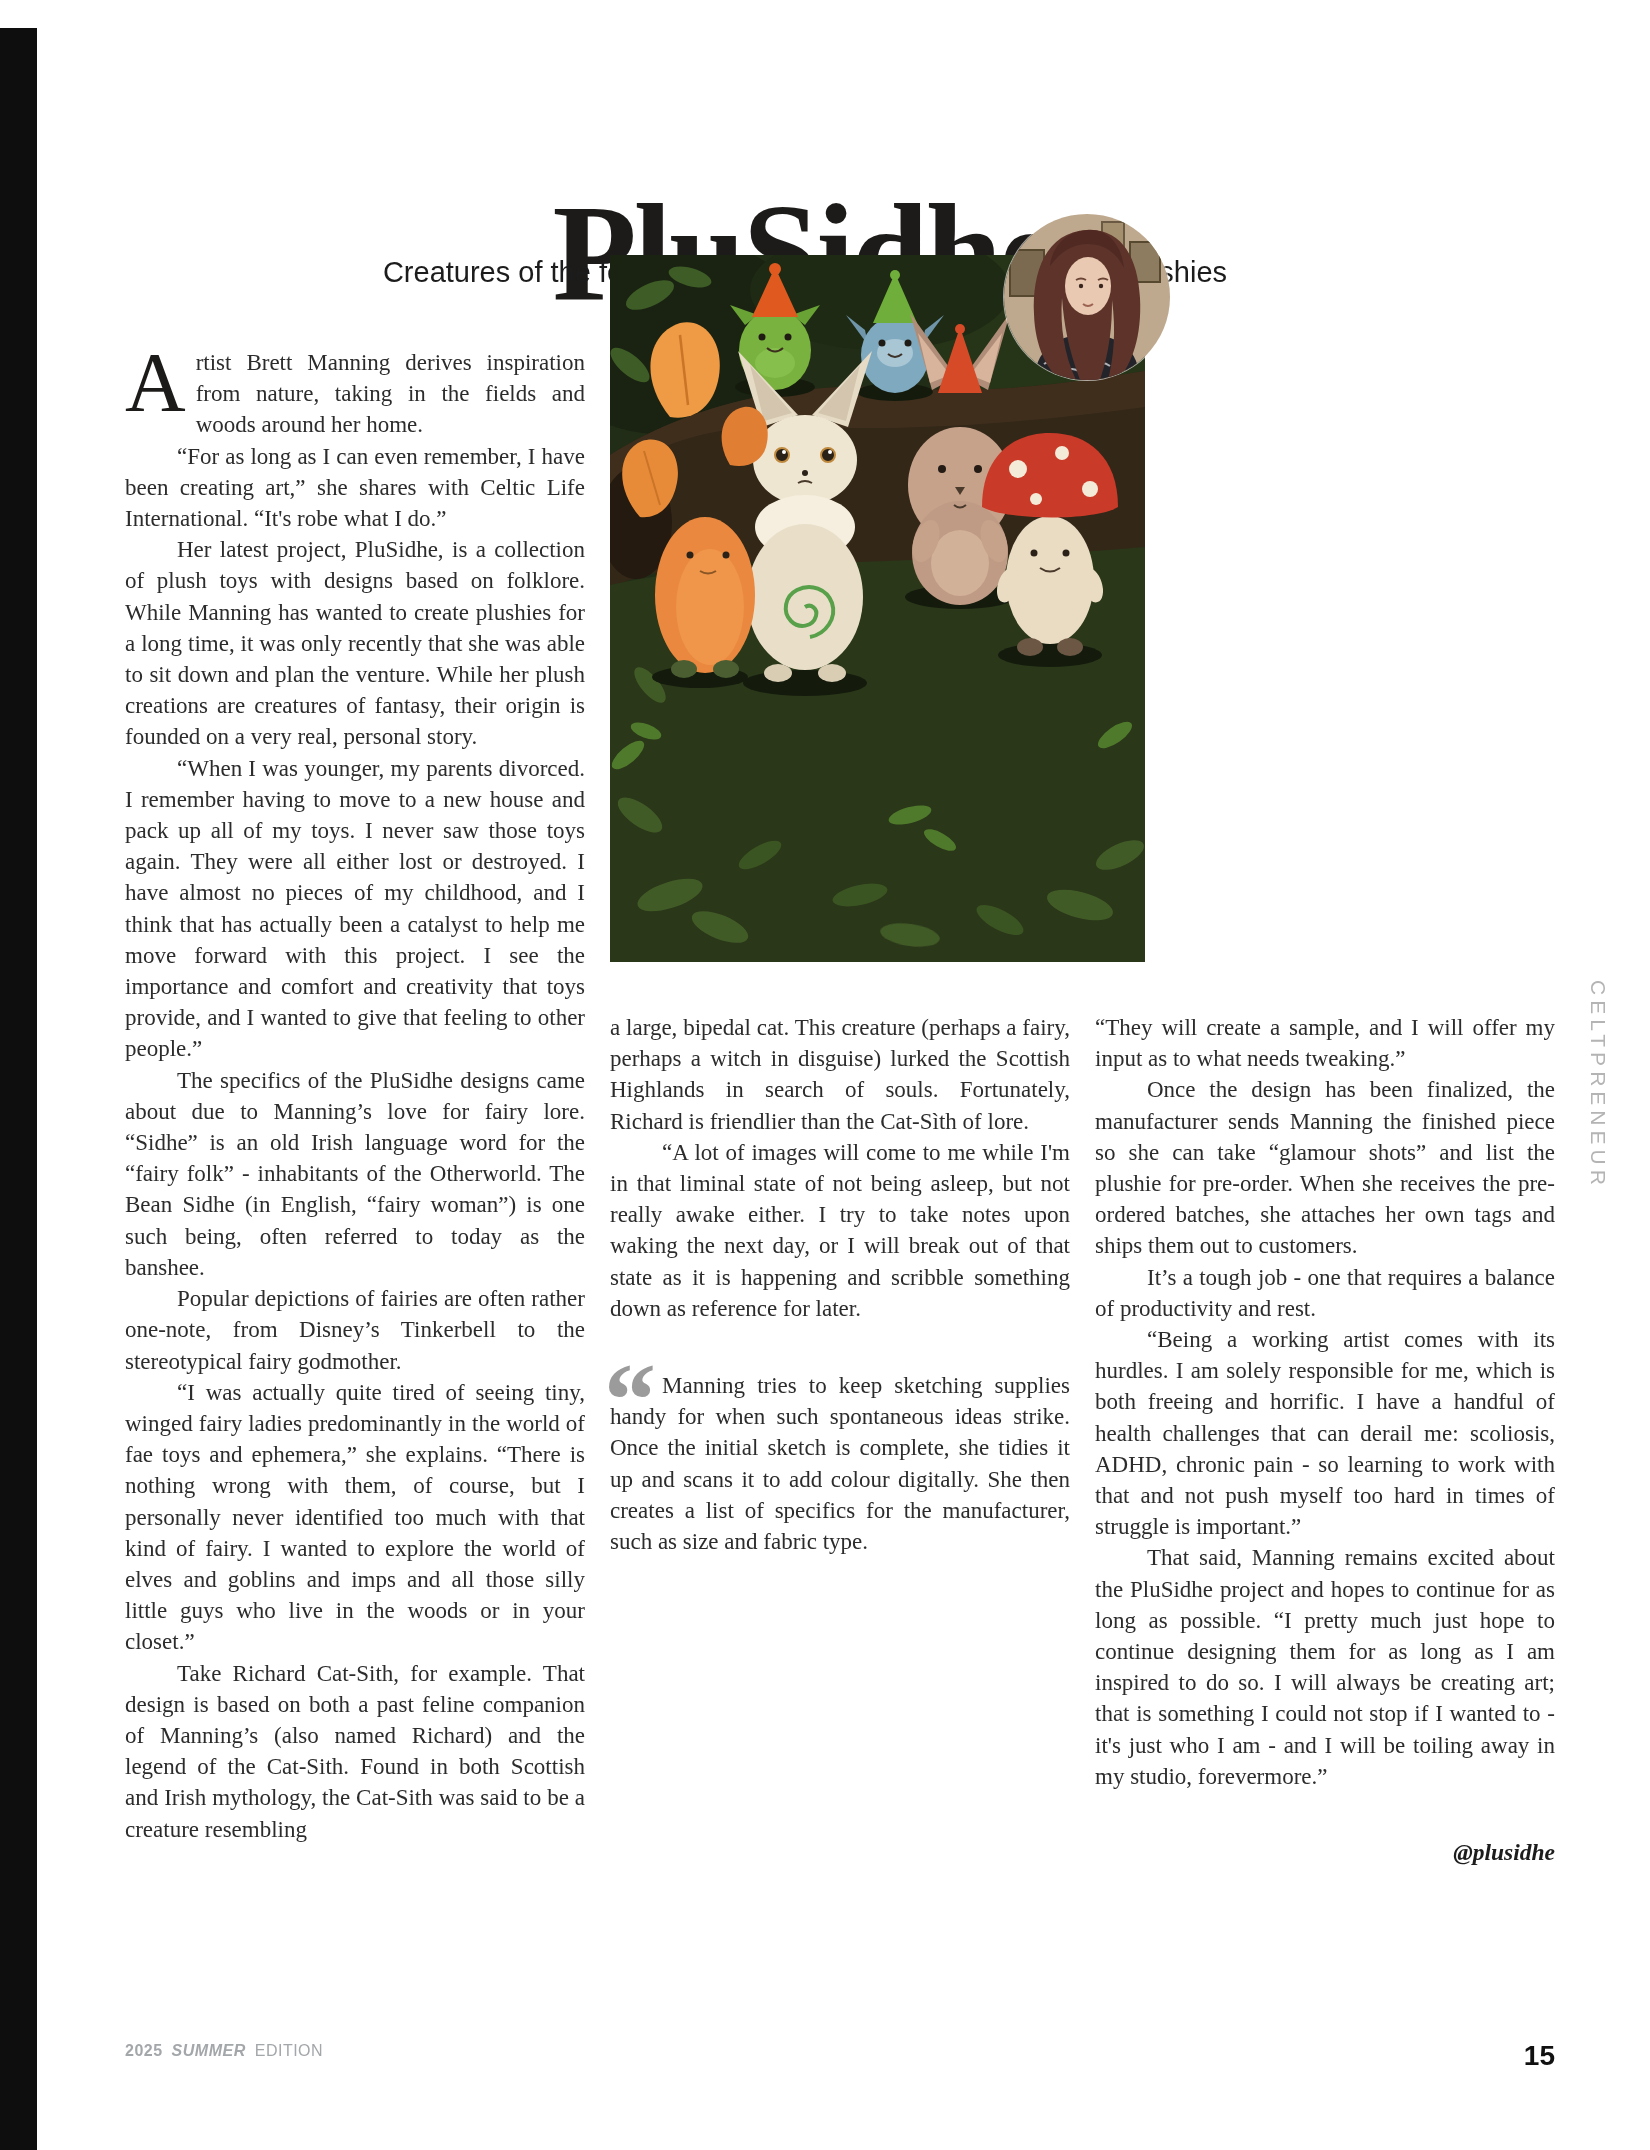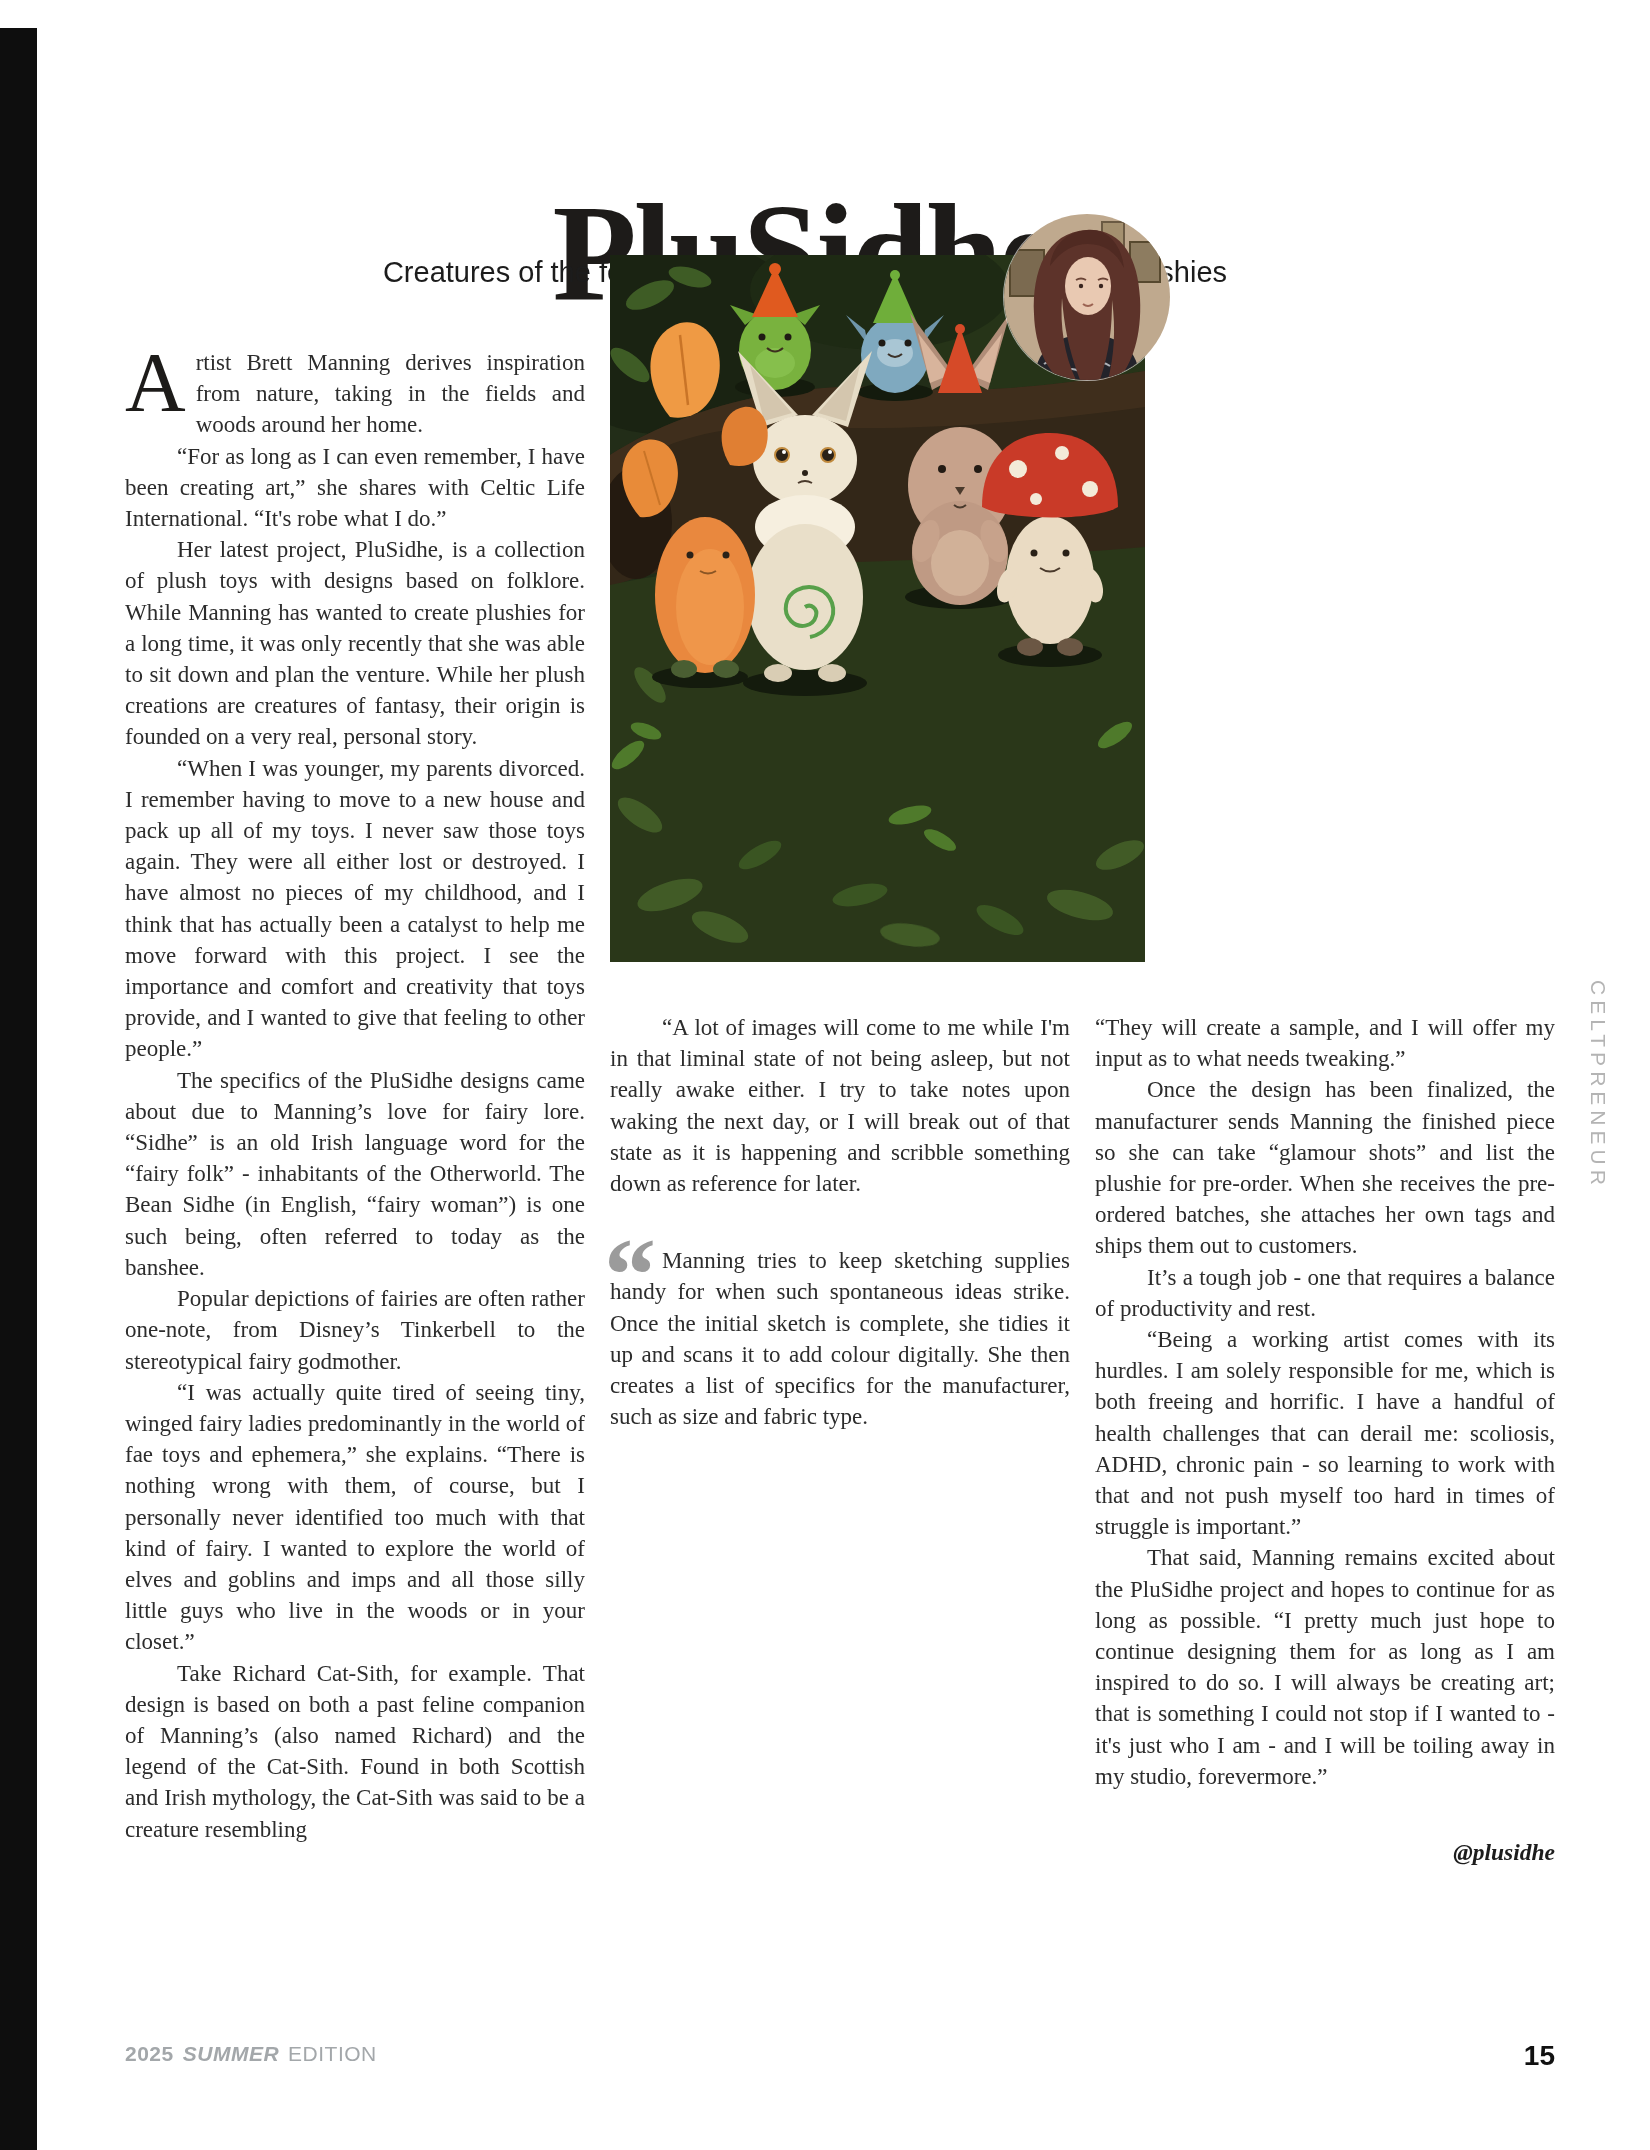--- a/index.html
+++ b/index.html
@@ -25,21 +25,21 @@
   blockquote.pull{margin:32px 0 46px 0;position:relative;padding:0 0 0 72px;
                   font-weight:700;font-style:italic;font-size:25px;line-height:38px;
                   color:#141414;text-align:left;}
   .qmark{position:absolute;left:-6px;top:-8px;font-size:104px;line-height:1;
          color:#9b9b9b;font-style:normal;font-weight:700;}
   .handles{margin-top:42px;font-weight:700;font-style:italic;font-size:23.5px;
            line-height:36px;color:#1d1d1d;text-align:right;}
   .side-label{position:absolute;left:1586px;top:980px;writing-mode:vertical-rl;
               font-family:"Liberation Sans",sans-serif;font-size:21px;letter-spacing:5px;color:#b4b4b4;}
   .footer-left{position:absolute;left:125px;top:2042px;font-family:"Liberation Sans",sans-serif;
-               font-size:21px;color:#a3a7aa;letter-spacing:.5px;}
+               font-size:16px;color:#a3a7aa;letter-spacing:.5px;}
   .footer-left span{margin-right:9px;}
   .fw-b{font-weight:700;}
   .fw-bi{font-weight:700;font-style:italic;}
   .footer-page{position:absolute;left:1455px;top:2040px;width:100px;text-align:right;
                font-family:"Liberation Sans",sans-serif;font-size:28px;font-weight:700;color:#111;}
 </style>
 </head>
 <body>
 
 <div class="page">
@@ -215,20 +215,21 @@
       <p class="para indent">Her latest project, PluSidhe, is a collection of plush toys with designs based on folklore. While Manning has wanted to create plushies for a long time, it was only recently that she was able to sit down and plan the venture. While her plush creations are creatures of fantasy, their origin is founded on a very real, personal story.</p>
       <p class="para indent">“When I was younger, my parents divorced. I remember having to move to a new house and pack up all of my toys. I never saw those toys again. They were all either lost or destroyed. I have almost no pieces of my childhood, and I think that has actually been a catalyst to help me move forward with this project. I see the importance and comfort and creativity that toys provide, and I wanted to give that feeling to other people.”</p>
       <p class="para indent">The specifics of the PluSidhe designs came about due to Manning’s love for fairy lore. “Sidhe” is an old Irish language word for the “fairy folk” - inhabitants of the Otherworld. The Bean Sidhe (in English, “fairy woman”) is one such being, often referred to today as the banshee.</p>
       <p class="para indent">Popular depictions of fairies are often rather one-note, from Disney’s Tinkerbell to the stereotypical fairy godmother.</p>
       <p class="para indent">“I was actually quite tired of seeing tiny, winged fairy ladies predominantly in the world of fae toys and ephemera,” she explains. “There is nothing wrong with them, of course, but I personally never identified too much with that kind of fairy. I wanted to explore the world of elves and goblins and imps and all those silly little guys who live in the woods or in your closet.”</p>
       <p class="para indent">Take Richard Cat-Sith, for example. That design is based on both a past feline companion of Manning’s (also named Richard) and the legend of the Cat-Sith. Found in both Scottish and Irish mythology, the Cat-Sith was said to be a creature resembling</p>
     </div>
 
   <div class="col col2">
     <div>
+        <p class="para">a large, bipedal cat. This creature (perhaps a fairy, perhaps a witch in disguise) lurked the Scottish Highlands in search of souls. Fortunately, Richard is friendlier than the Cat-Sìth of lore.</p>
         <p class="para indent">“A lot of images will come to me while I'm in that liminal state of not being asleep, but not really awake either. I try to take notes upon waking the next day, or I will break out of that state as it is happening and scribble something down as reference for later.</p>
       </div>
     <blockquote class="pull">
       <span class="qmark">“</span>
     </blockquote>
     <div>
         <p class="para indent">Manning tries to keep sketching supplies handy for when such spontaneous ideas strike. Once the initial sketch is complete, she tidies it up and scans it to add colour digitally. She then creates a list of specifics for the manufacturer, such as size and fabric type.</p>
       </div>
   </div>
 

